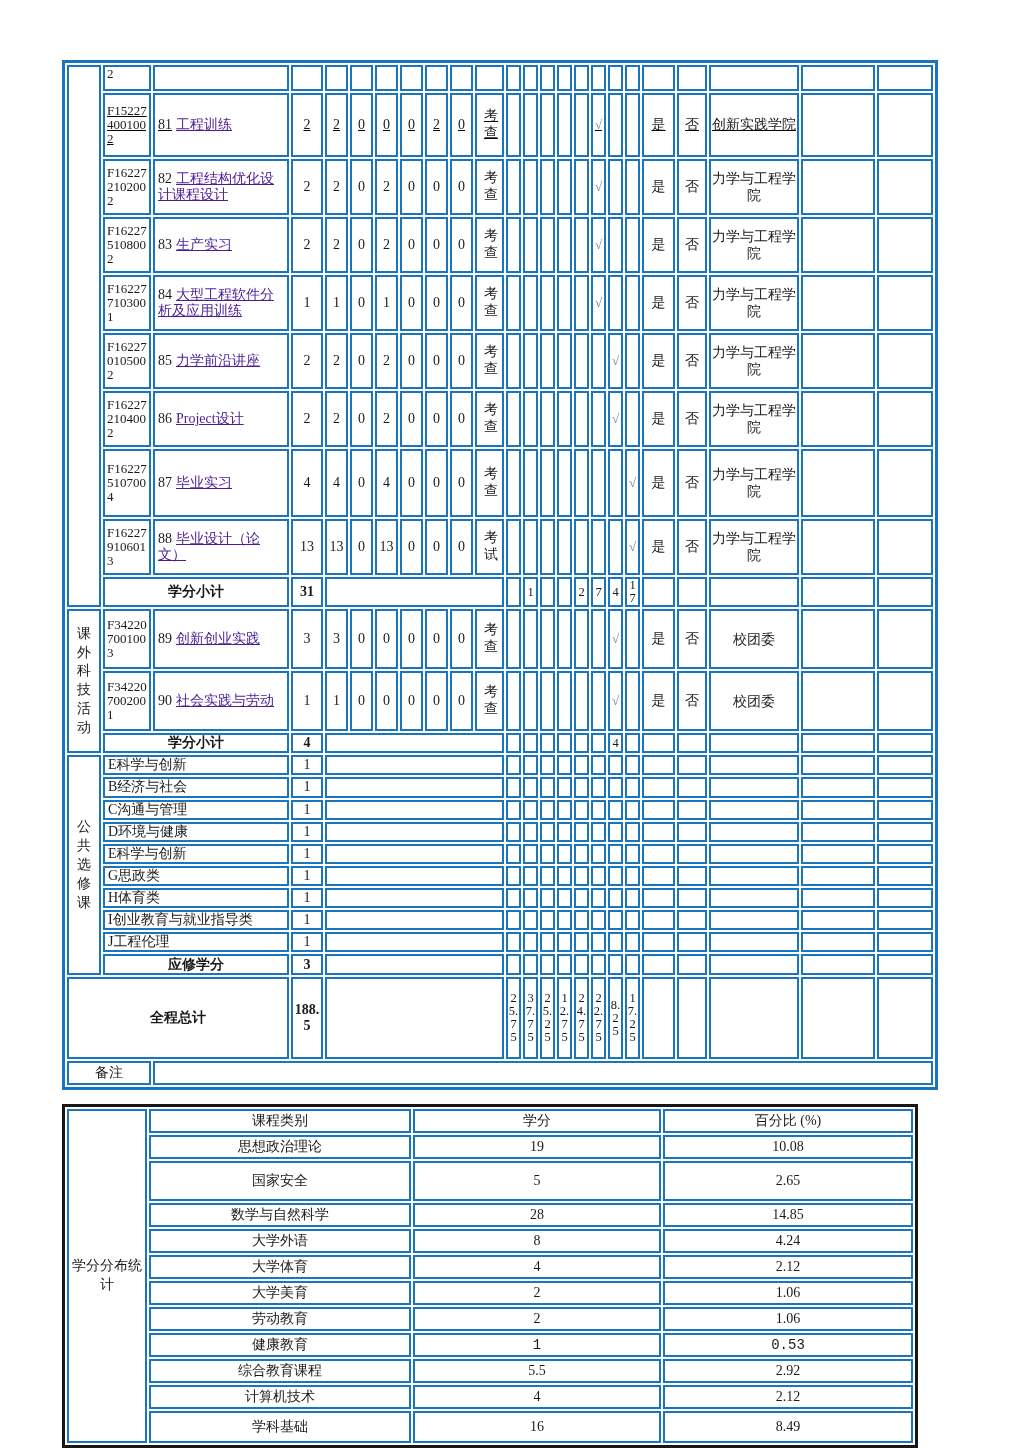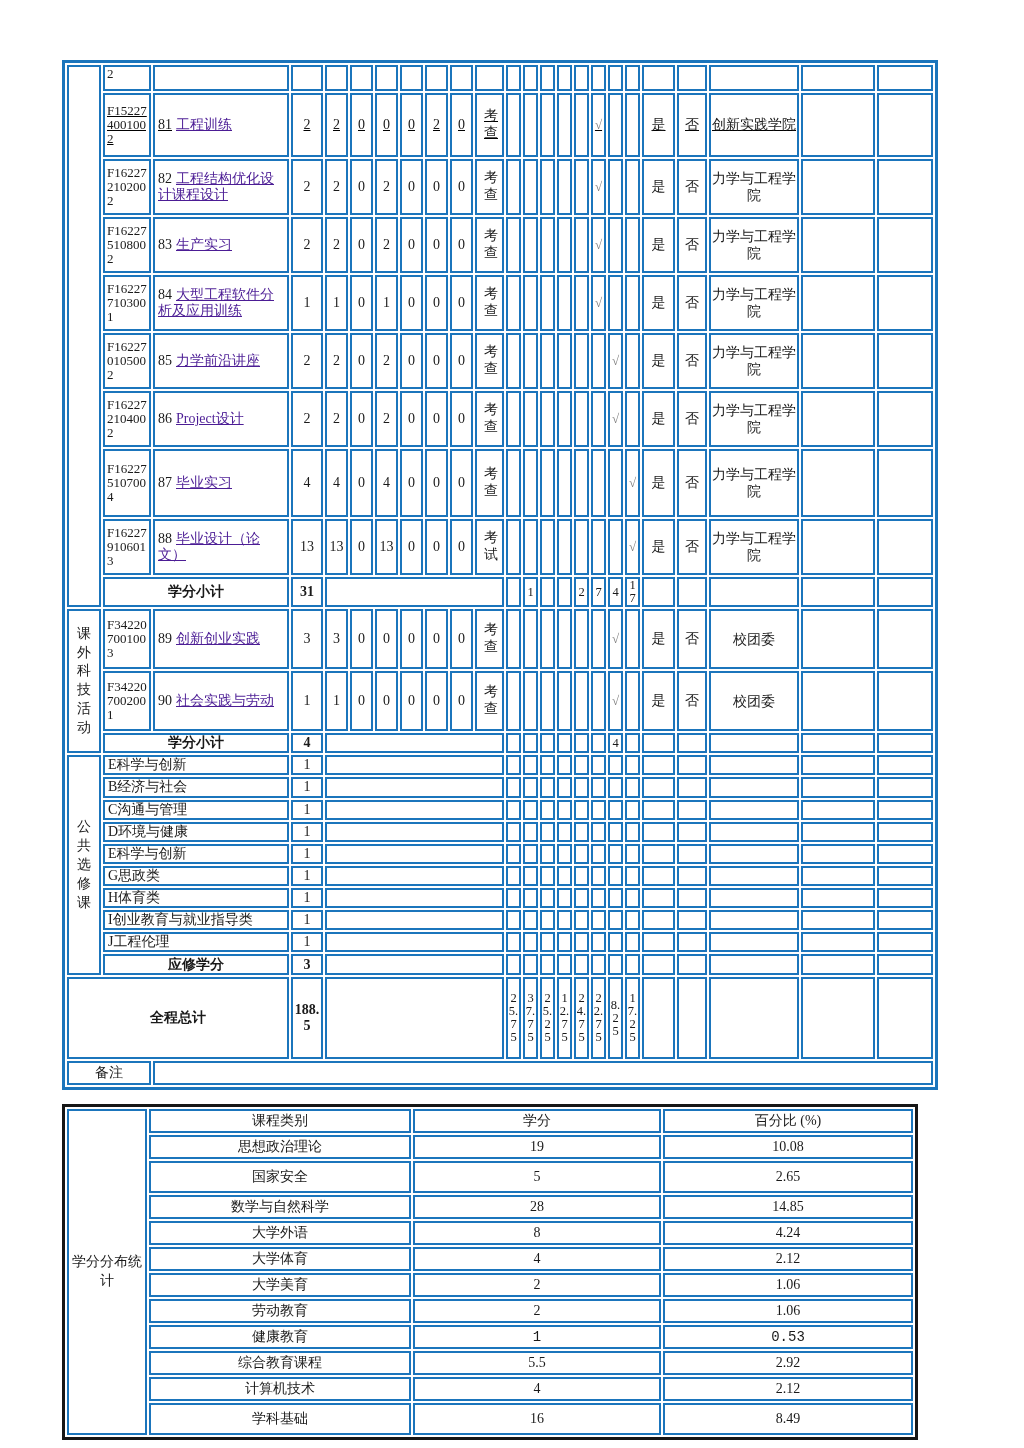--- a/index.html
+++ b/index.html
@@ -586,21 +586,21 @@
           <td rowspan="12" class="group">学分分布统计</td>
           <td>课程类别</td>
           <td>学分</td>
           <td>百分比 (%)</td>
         </tr>
         <tr style="height: 24px;">
           <td>思想政治理论</td>
           <td>19</td>
           <td>10.08</td>
         </tr>
-        <tr style="height: 32px;">
+        <tr style="height: 40px;">
           <td>国家安全</td>
           <td>5</td>
           <td>2.65</td>
         </tr>
         <tr style="height: 24px;">
           <td>数学与自然科学</td>
           <td>28</td>
           <td>14.85</td>
         </tr>
         <tr style="height: 24px;">

